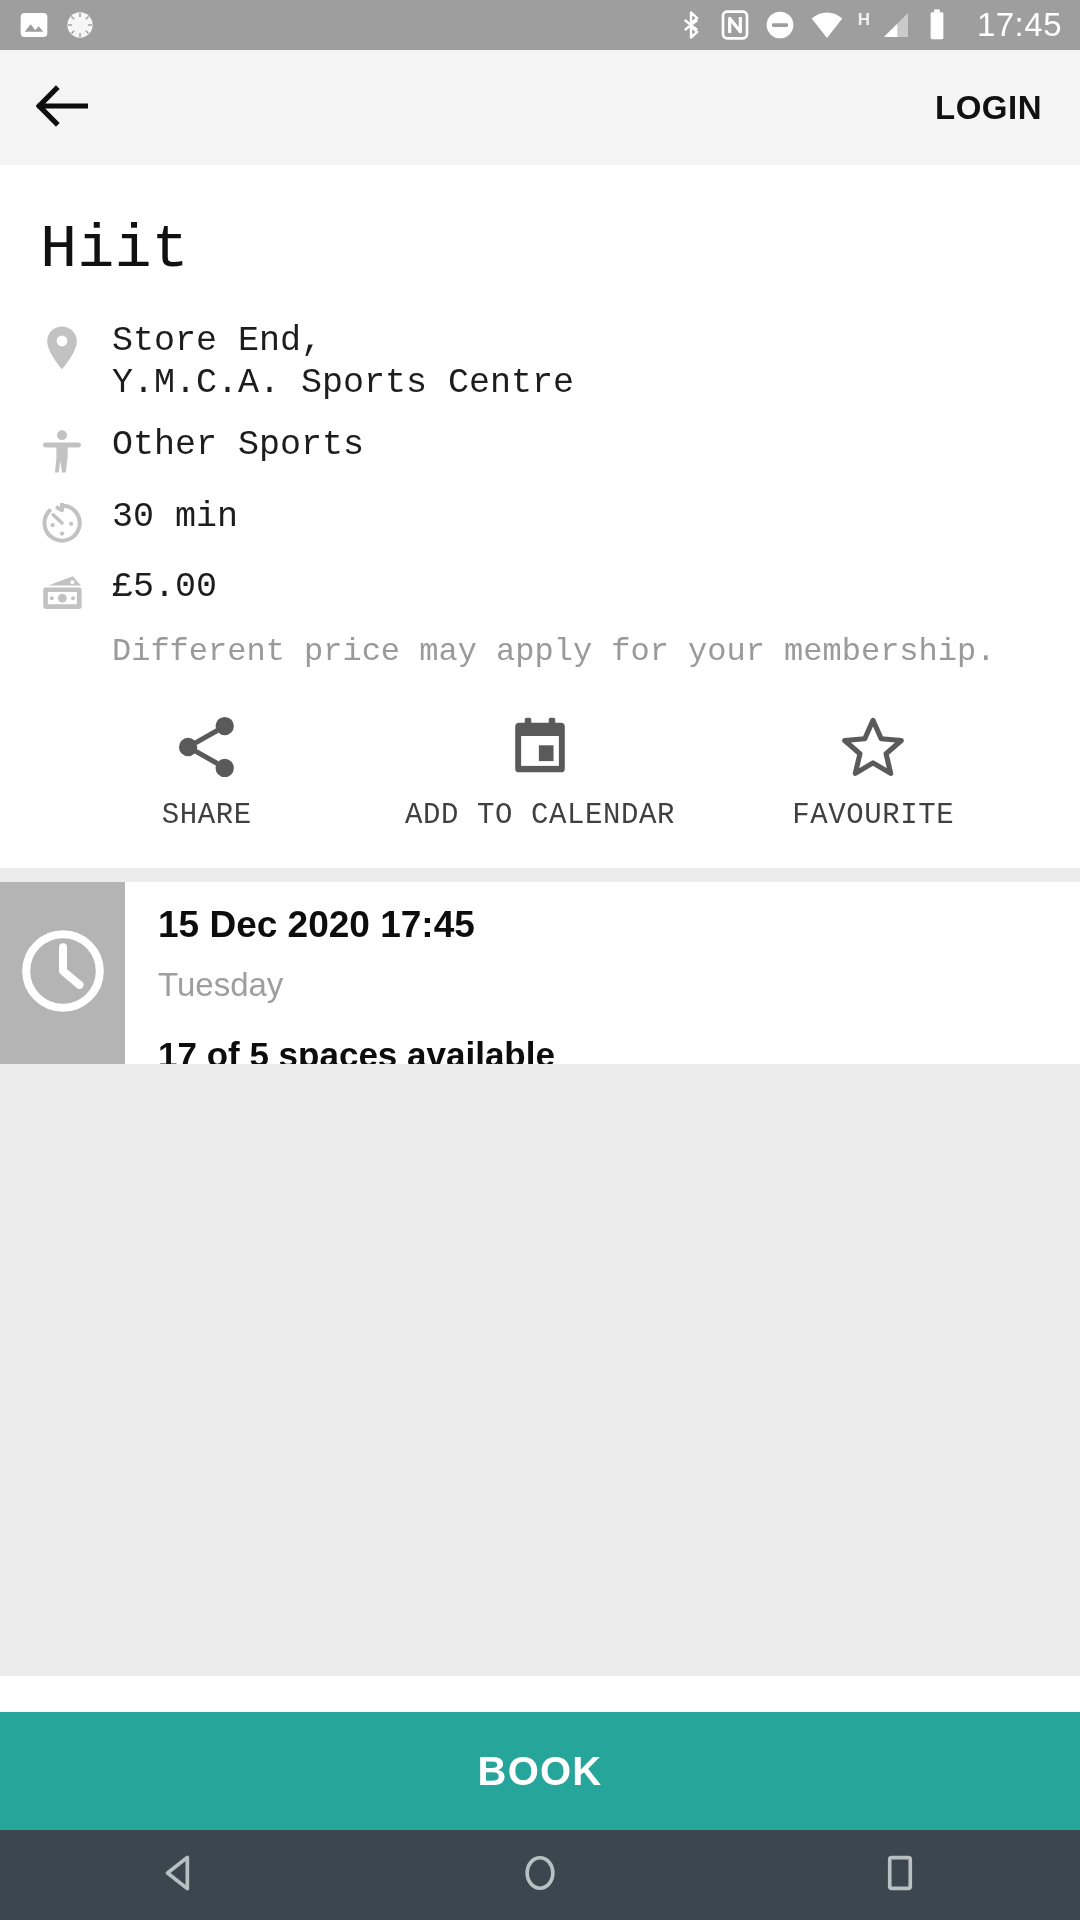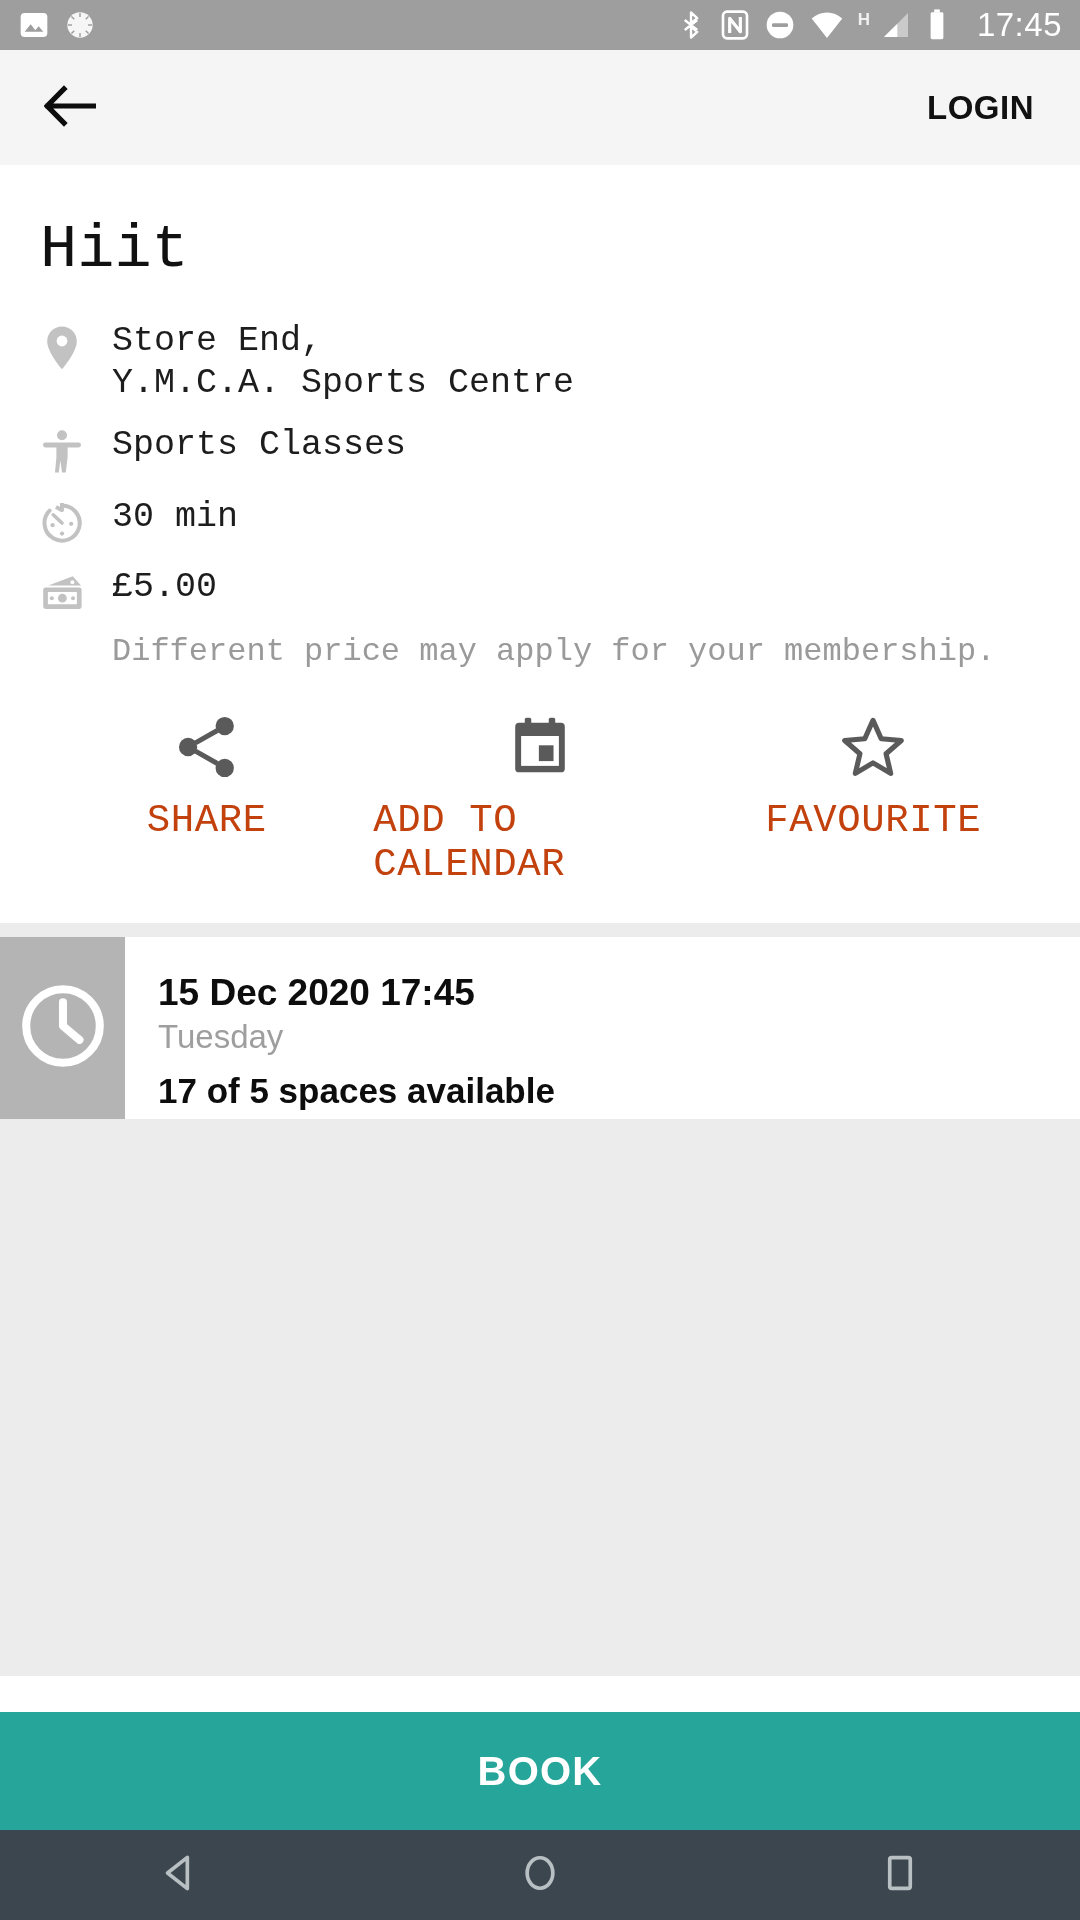--- a/index.html
+++ b/index.html
@@ -21,21 +21,21 @@
   .sb-ico { display:flex; align-items:center; justify-content:center; }
   .sb-time {
     font-size:33px; letter-spacing:0.5px; margin-left:16px;
     font-family:"Liberation Sans", sans-serif;
   }
   .net-h { font-size:17px; font-weight:bold; align-self:flex-start; margin-top:4px; margin-right:-4px; opacity:.85; }
 
   
   .appbar {
     flex:0 0 115px; background:#f5f5f5;
-    display:flex; align-items:center; padding:0 40px;
+    display:flex; align-items:center; padding:0 32px;
   }
   .back-btn { width:60px; height:60px; display:flex; align-items:center; justify-content:center; }
   .login-btn {
     margin-left:auto; font-size:33px; font-weight:bold; color:#111111;
     letter-spacing:.5px; padding:10px 6px;
   }
 
   
   .content { background:#ffffff; flex:0 0 auto; padding:0 40px;font-family:Liberation Mono, monospace; }
   .title {
@@ -52,34 +52,34 @@
   .info-text .l2 { display:block; }
 
   .note {
     font-size:32px; color:#9a9a9a; padding:6px 0 0 72px; line-height:1.25;
   }
 
   
   .actions { display:flex; padding:44px 0 36px 0; }
   .action { flex:1; display:flex; flex-direction:column; align-items:center; gap:16px; }
   .action-label {
-    font-size:39px; color:#c2410c; letter-spacing:.6px; font-weight:400;
+    font-size:29px; color:#404040; letter-spacing:.6px; font-weight:400;
   }
 
   
   .card-sep { height:14px; background:#ececec; }
   .session {
     display:flex; background:#ffffff; height:182px; align-items:stretch;
   }
   .session-thumb {
     flex:0 0 125px; background:#b4b4b4;
     display:flex; align-items:center; justify-content:center;
   }
   .session-body {
-    flex:1; padding:22px 0 0 33px; display:flex; flex-direction:column; gap:4px;margin-top:13px;
+    flex:1; padding:22px 0 0 33px; display:flex; flex-direction:column; gap:20px;
   }
   .session-date { font-size:37px; font-weight:bold; color:#0d0d0d; }
   .session-day { font-size:33px; color:#9e9e9e; }
   .session-spaces { font-size:35px; font-weight:bold; color:#0d0d0d; padding-top:11px; }
 
   
   .filler { flex:1 1 auto; background:#ececec; }
   .book-btn {
     flex:0 0 118px; background:#26a69a;
     display:flex; align-items:center; justify-content:center;margin-top:36px;
@@ -190,21 +190,21 @@
   </div>
 
   <div class="info-row">
     <div class="info-icon">
       <svg width="44" height="48" viewBox="0 0 22 24">
         <circle cx="11" cy="3.6" r="2.5" fill="#c2c2c2"></circle>
         <rect x="1.5" y="7.2" width="19" height="2.5" rx="1.2" fill="#c2c2c2"></rect>
         <path d="M8.2 9.4h5.6v5.2l-.9 7.6h-1.9l-.8-6-.8 6H7.5l.7-7.6V9.4z" fill="#c2c2c2"></path>
       </svg>
     </div>
-    <div class="info-text">Sports Classes</div>
+    <div class="info-text">Other Sports</div>
   </div>
 
   <div class="info-row">
     <div class="info-icon">
       <svg width="44" height="46" viewBox="0 0 22 22">
         <path d="M11 2.2a8.8 8.8 0 1 1-6.2 2.6" stroke="#c2c2c2" stroke-width="2" fill="none" stroke-linecap="round"></path>
         <path d="M11 1v3.6L8 3" stroke="#c2c2c2" stroke-width="1.9" fill="none" stroke-linejoin="round"></path>
         <path d="M11 11 6.6 6.9" stroke="#c2c2c2" stroke-width="1.8" stroke-linecap="round"></path>
         <circle cx="6.3" cy="12.1" r="1.05" fill="#c2c2c2"></circle>
         <circle cx="15.6" cy="11.4" r="1.05" fill="#c2c2c2"></circle>

